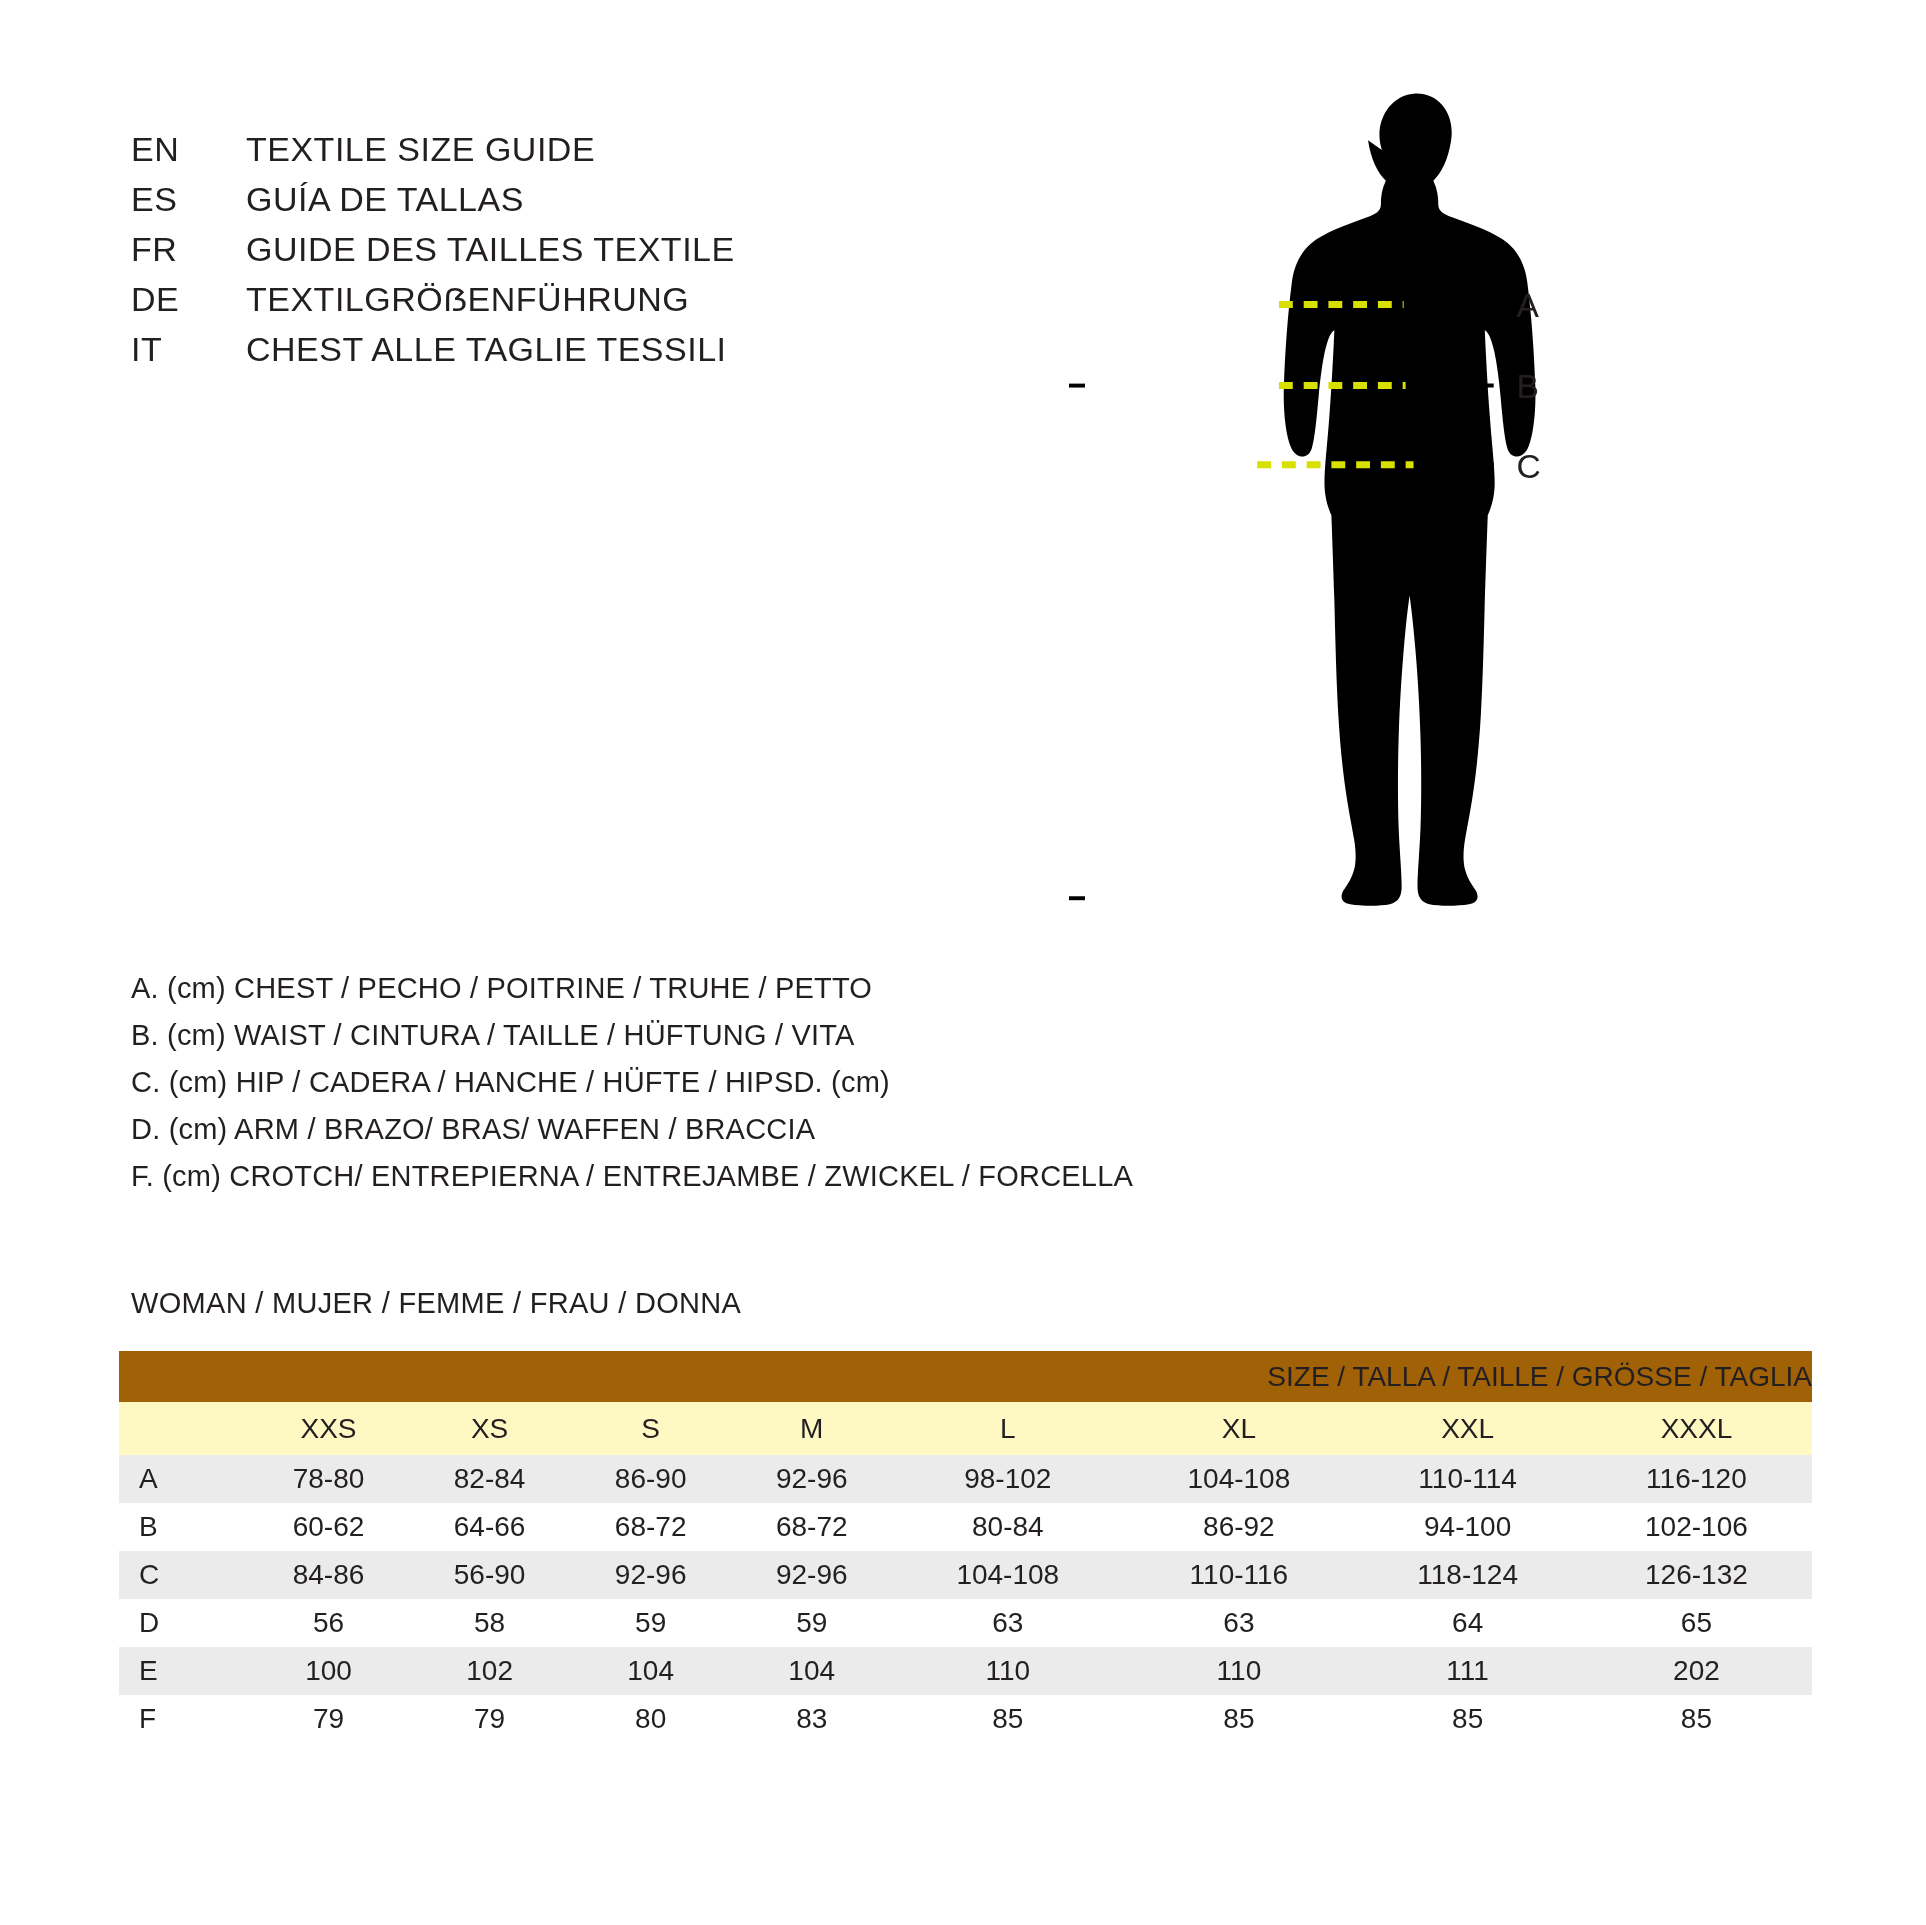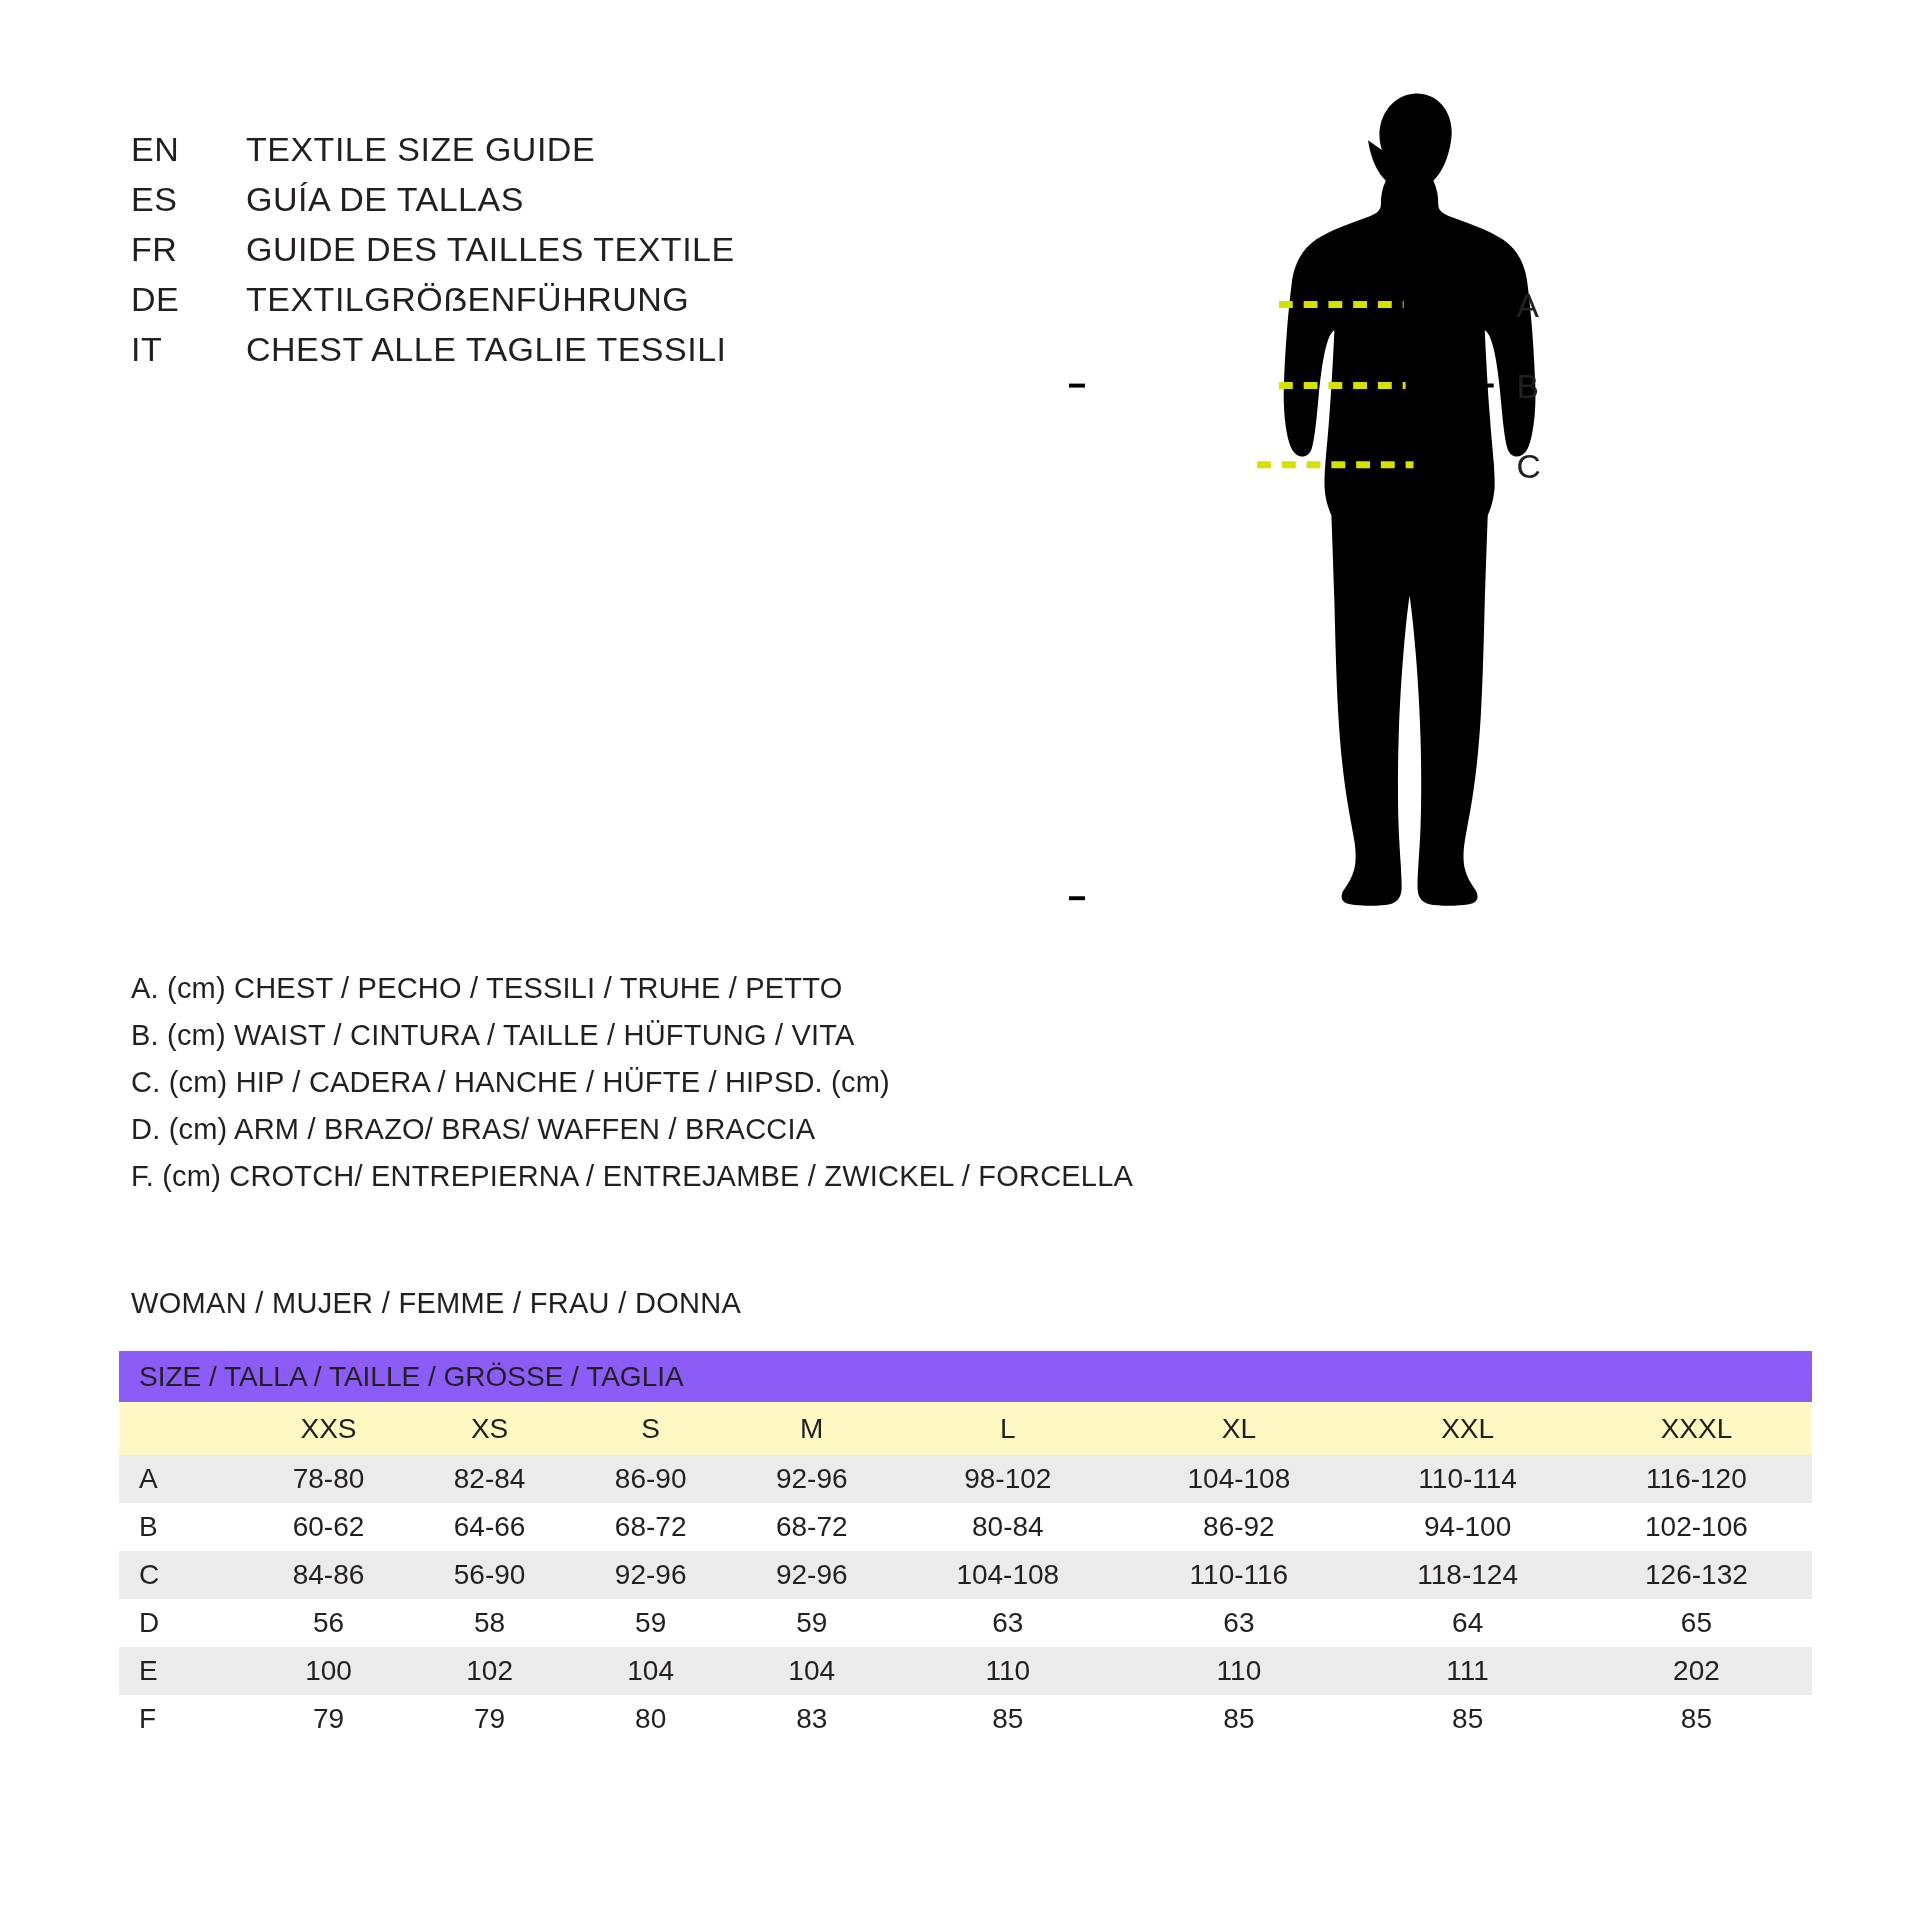--- a/index.html
+++ b/index.html
@@ -75,22 +75,22 @@
     text-align: center;
     font-weight: normal;
     color: #231f20;
   }
   .size-table .rowhead {
     text-align: left;
     padding-left: 20px;
     width: 109px;
   }
   .row-caption td {
-    background: #8b5cf6;
-    text-align: left;
+    background: #a16207;
+    text-align: right;
     padding-left: 20px;
     height: 51px;
     font-size: 28px;
   }
   .row-sizes td {
     background: #fef9c3;
     height: 53px;
   }
   .row-shade td {
     background: #ebebeb;
@@ -229,21 +229,21 @@
     <g stroke="#000" stroke-width="4" fill="none">
       <line x1="-78" y1="470" x2="-60" y2="470"></line>
       <line x1="-78" y1="470" x2="-78" y2="878" stroke-dasharray="13 11"></line>
       <line x1="-78" y1="878" x2="-60" y2="878"></line>
     </g>
     <text x="-122" y="648" font-family="Liberation Sans, sans-serif" font-size="34" fill="#231f20">F</text>
   </svg>
 </div>
 
 <div class="legend">
-  <div class="legend-row">A. (cm) CHEST / PECHO / TESSILI / TRUHE / PETTO</div>
+  <div class="legend-row">A. (cm) CHEST / PECHO / POITRINE / TRUHE / PETTO</div>
   <div class="legend-row">B. (cm) WAIST / CINTURA / TAILLE / HÜFTUNG / VITA</div>
   <div class="legend-row">C. (cm) HIP / CADERA / HANCHE / HÜFTE / HIPSD. (cm)</div>
   <div class="legend-row">D. (cm) ARM / BRAZO/ BRAS/ WAFFEN / BRACCIA</div>
   <div class="legend-row">F. (cm) CROTCH/ ENTREPIERNA / ENTREJAMBE / ZWICKEL / FORCELLA</div>
 </div>
 
 <div class="group-label">WOMAN / MUJER / FEMME / FRAU / DONNA</div>
 
 <table class="size-table">
   <tbody>

